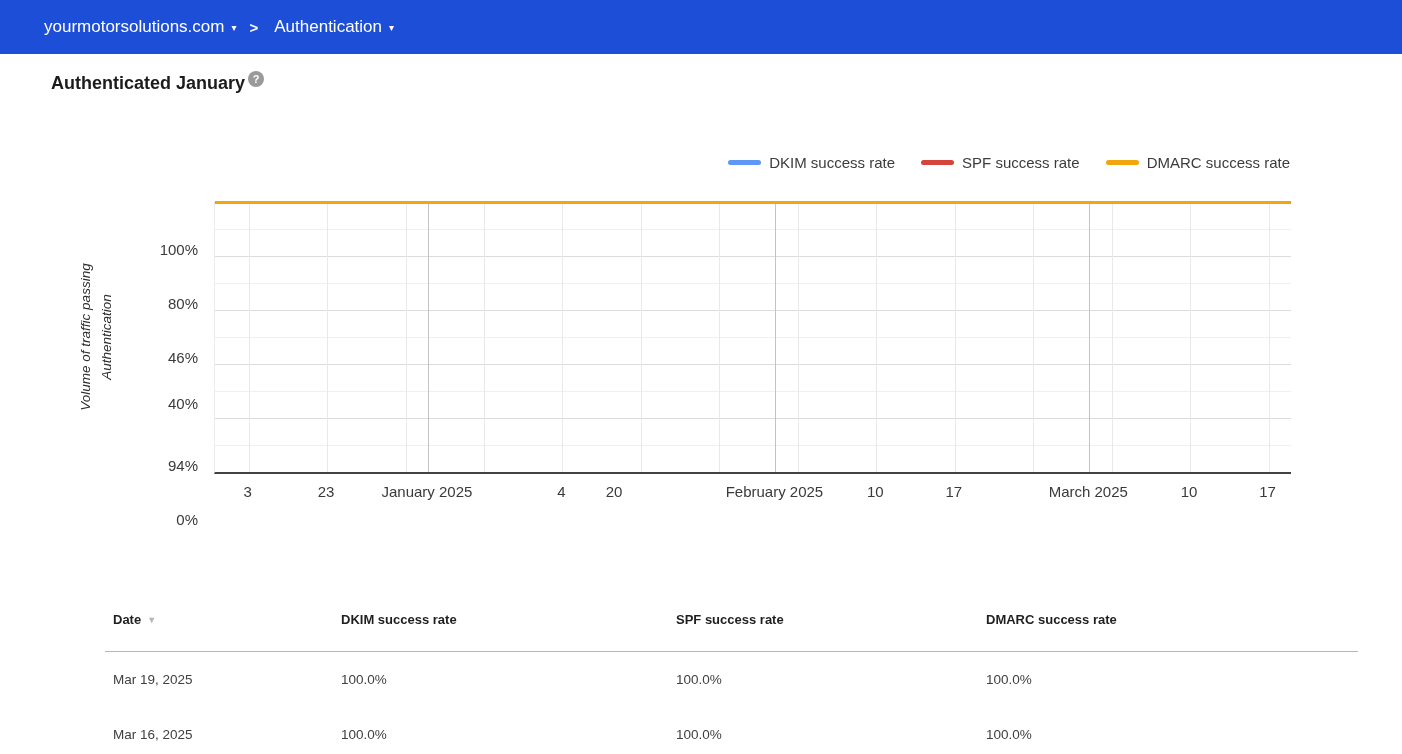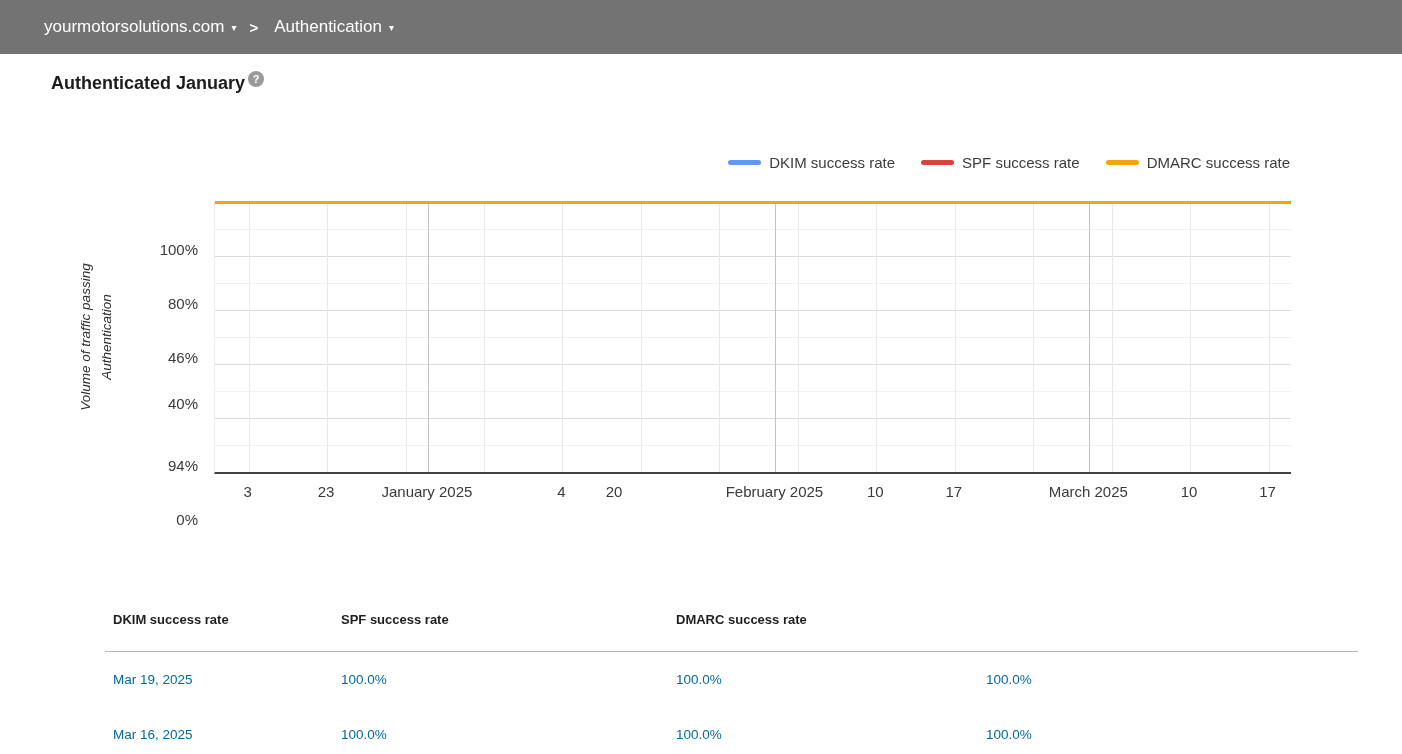--- a/index.html
+++ b/index.html
@@ -36,28 +36,28 @@
   .ytick{position:absolute;left:118px;width:80px;text-align:right;font-size:15px;
          color:#3a3a3a;line-height:20px;margin-top:48px;}
   .xtick{position:absolute;top:343px;width:150px;text-align:center;font-size:15px;color:#3a3a3a;}
   
   .table{position:absolute;left:105px;top:600px;width:1253px;}
   .thead{display:grid;grid-template-columns:228px 335px 310px 1fr;height:52px;
          box-sizing:border-box;padding-top:12px;border-bottom:1px solid #b7b7b7;}
   .th{font-size:13px;font-weight:700;color:#1f1f1f;padding-left:8px;cursor:pointer;}
   .sorticon{font-size:9px;color:#b5b5b5;margin-left:6px;vertical-align:1px;}
   .trow{display:grid;grid-template-columns:228px 335px 310px 1fr;height:55px;align-items:center;}
-  .td{font-size:13.5px;color:#0369a1;padding-left:8px;}
+  .td{font-size:13.5px;color:#404040;padding-left:8px;}
 </style>
 </head>
 <body>
 
 <div class="page">
 
-  <header class="topbar" style="background: #737373; padding-left: 44px;">
+  <header class="topbar" style="background: #1d4ed8; padding-left: 44px;">
     <div class="crumb">
       <span>yourmotorsolutions.com</span>
       <span class="caret">▾</span>
     </div>
     <span class="sep">&gt;</span>
     <div class="crumb">
       <span>Authentication</span>
       <span class="caret">▾</span>
     </div>
   </header>
@@ -137,20 +137,23 @@
       <div class="xtick" style="left: 800.292px;">10</div>
       <div class="xtick" style="left: 878.75px;">17</div>
       <div class="xtick" style="left: 1013.25px;">March 2025</div>
       <div class="xtick" style="left: 1114.12px;">10</div>
       <div class="xtick" style="left: 1192.58px;">17</div>
     </div>
 
   <div class="table">
     <div class="thead">
       <div class="th">
+        <span>Date</span><span class="sorticon">▼</span>
+      </div>
+      <div class="th">
         <span>DKIM success rate</span>
       </div>
       <div class="th">
         <span>SPF success rate</span>
       </div>
       <div class="th">
         <span>DMARC success rate</span>
       </div>
     </div>
     <div class="trow">

